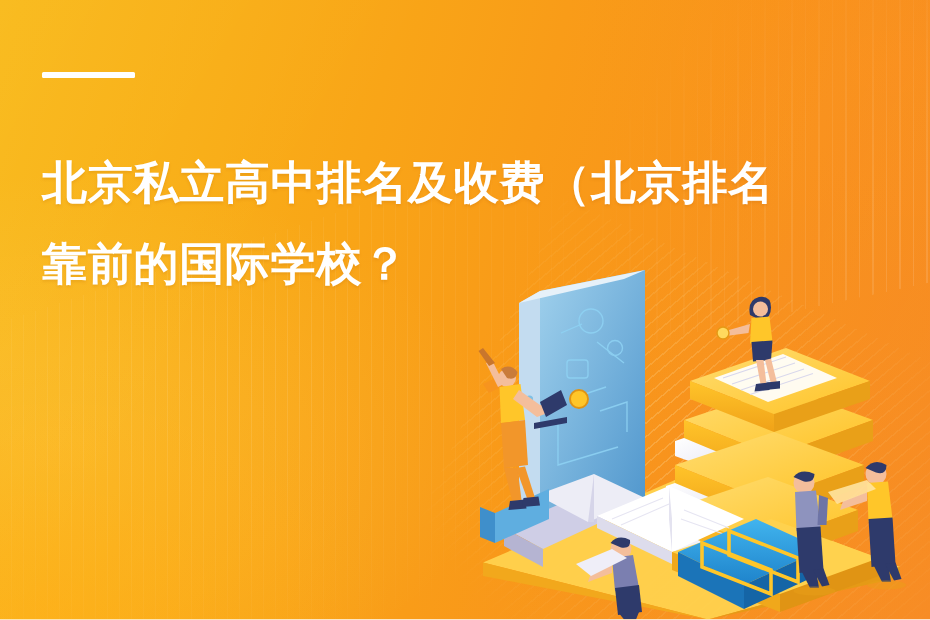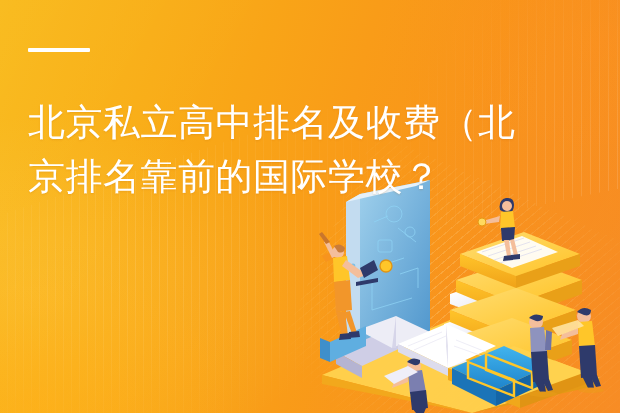--- a/index.html
+++ b/index.html
@@ -97,22 +97,22 @@
   .rule {
     width: 62px;
     height: 4px;
     background: #ffffff;
     border-radius: 1px;
     margin-bottom: 44px;
   }
   .headline {
     margin: 0;
     color: #ffffff;
-    font-size: 37px;
-    font-weight: normal;
+    font-size: 30px;
+    font-weight: bold;
     line-height: 54px;
     letter-spacing: 0.5px;
     width: 510px;
     text-shadow: 0 1px 2px rgba(180,95,0,0.18);
   }
 
   
   .illustration {
     position: absolute;
     left: 300px;

